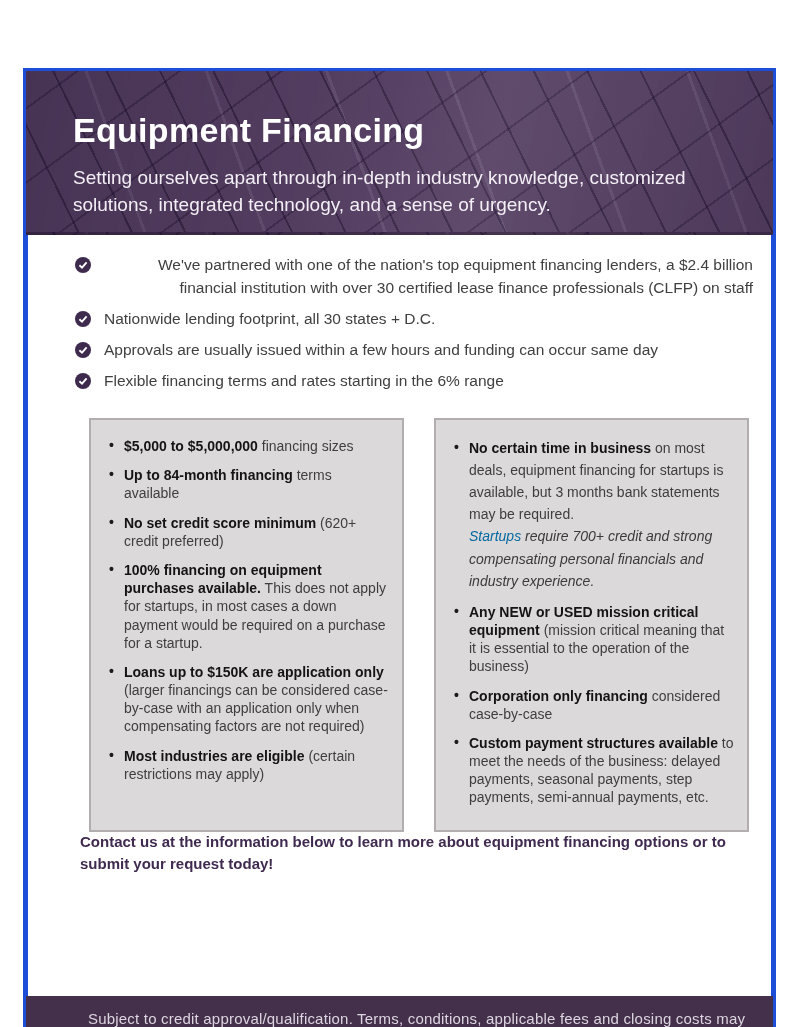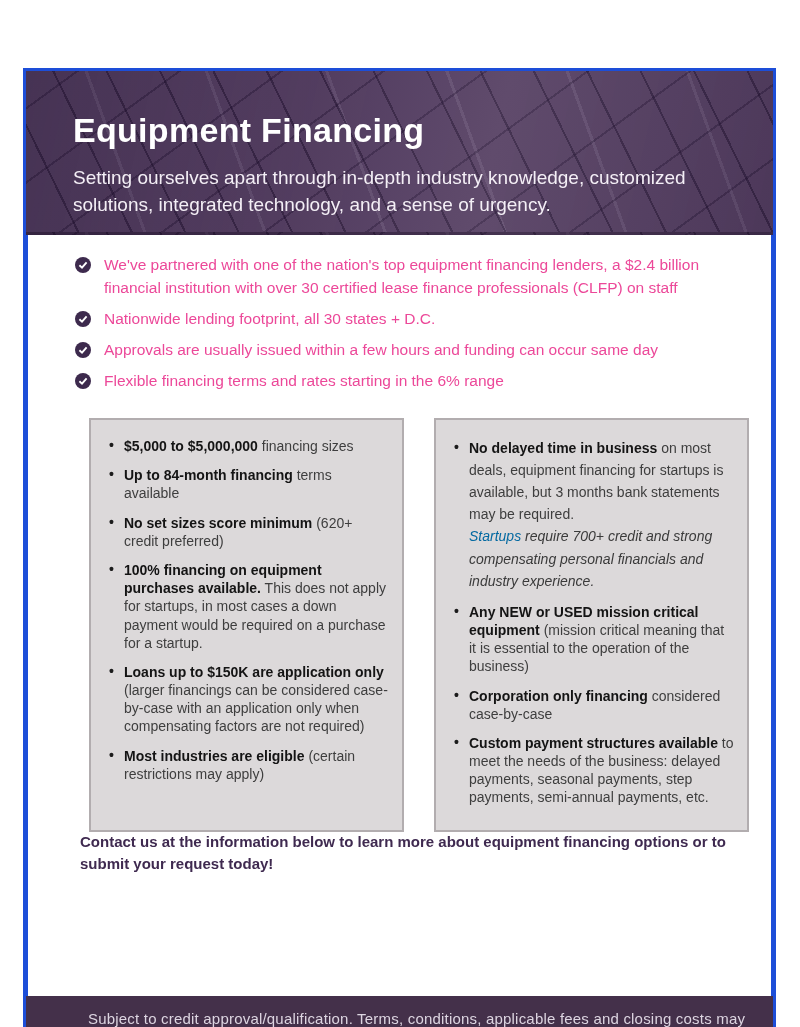--- a/index.html
+++ b/index.html
@@ -28,21 +28,21 @@
     color:#ffffff; font-size:34px; font-weight:bold; letter-spacing:0.3px;
   }
   .hero .subtitle {
     margin-top:15px; color:#f4eff6; font-size:19px; line-height:1.42;
     width:655px; font-weight:normal;
   }
   
   .intro { position:absolute; top:181px; left:47px; width:690px; }
   .intro-item {
     display:flex; gap:13px; margin-bottom:8px;
-    color:#ec4899; font-size:15.5px; line-height:1.48; max-width:678px;
+    color:#404040; font-size:15.5px; line-height:1.48; max-width:678px;text-align:right;
   }
   .intro-item .check { flex:none; width:16px; height:16px; margin-top:3px; }
   .intro-item .check svg { display:block; width:16px; height:16px; }
   
   .boxes { position:absolute; top:345px; left:61px; display:flex; gap:30px; align-items:stretch; }
   .box {
     width:315px; min-height:387px; background:#dcd9da; border:2px solid #b2adaf;
     padding:17px 13px 12px 17px;
   }
   .box ul { list-style:none; }
@@ -121,29 +121,29 @@
         </span>
         <span>Flexible financing terms and rates starting in the 6% range</span>
       </div>
     </section>
 
   <section class="boxes">
     <div class="box" id="left-box">
       <ul>
           <li><span class="seg-b">$5,000 to $5,000,000</span><span class="seg-r"> financing sizes</span></li>
           <li><span class="seg-b">Up to 84-month financing</span><span class="seg-r"> terms available</span></li>
-          <li><span class="seg-b">No set sizes score minimum</span><span class="seg-r"> (620+ credit preferred)</span></li>
+          <li><span class="seg-b">No set credit score minimum</span><span class="seg-r"> (620+ credit preferred)</span></li>
           <li><span class="seg-b">100% financing on equipment purchases available.</span><span class="seg-r"> This does not apply for startups, in most cases a down payment would be required on a purchase for a startup.</span></li>
           <li><span class="seg-b">Loans up to $150K are application only</span><span class="seg-r"> (larger financings can be considered case-by-case with an application only when compensating factors are not required)</span></li>
           <li><span class="seg-b">Most industries are eligible</span><span class="seg-r"> (certain restrictions may apply)</span></li>
         </ul>
     </div>
     <div class="box" id="right-box">
       <ul>
-          <li><span class="seg-b">No delayed time in business</span><span class="seg-r"> on most deals, equipment financing for startups is available, but 3 months bank statements may be required.</span><br><span class="seg-bi">Startups</span><span class="seg-i"> require 700+ credit and strong compensating personal financials and industry experience.</span></li>
+          <li><span class="seg-b">No certain time in business</span><span class="seg-r"> on most deals, equipment financing for startups is available, but 3 months bank statements may be required.</span><br><span class="seg-bi">Startups</span><span class="seg-i"> require 700+ credit and strong compensating personal financials and industry experience.</span></li>
           <li><span class="seg-b">Any NEW or USED mission critical equipment</span><span class="seg-r"> (mission critical meaning that it is essential to the operation of the business)</span></li>
           <li><span class="seg-b">Corporation only financing</span><span class="seg-r"> considered case-by-case</span></li>
           <li><span class="seg-b">Custom payment structures available</span><span class="seg-r"> to meet the needs of the business: delayed payments, seasonal payments, step payments, semi-annual payments, etc.</span></li>
         </ul>
     </div>
   </section>
 
   <p class="contact">Contact us at the information below to learn more about equipment financing options or to submit your request today!</p>
 
   <footer class="page-footer">

